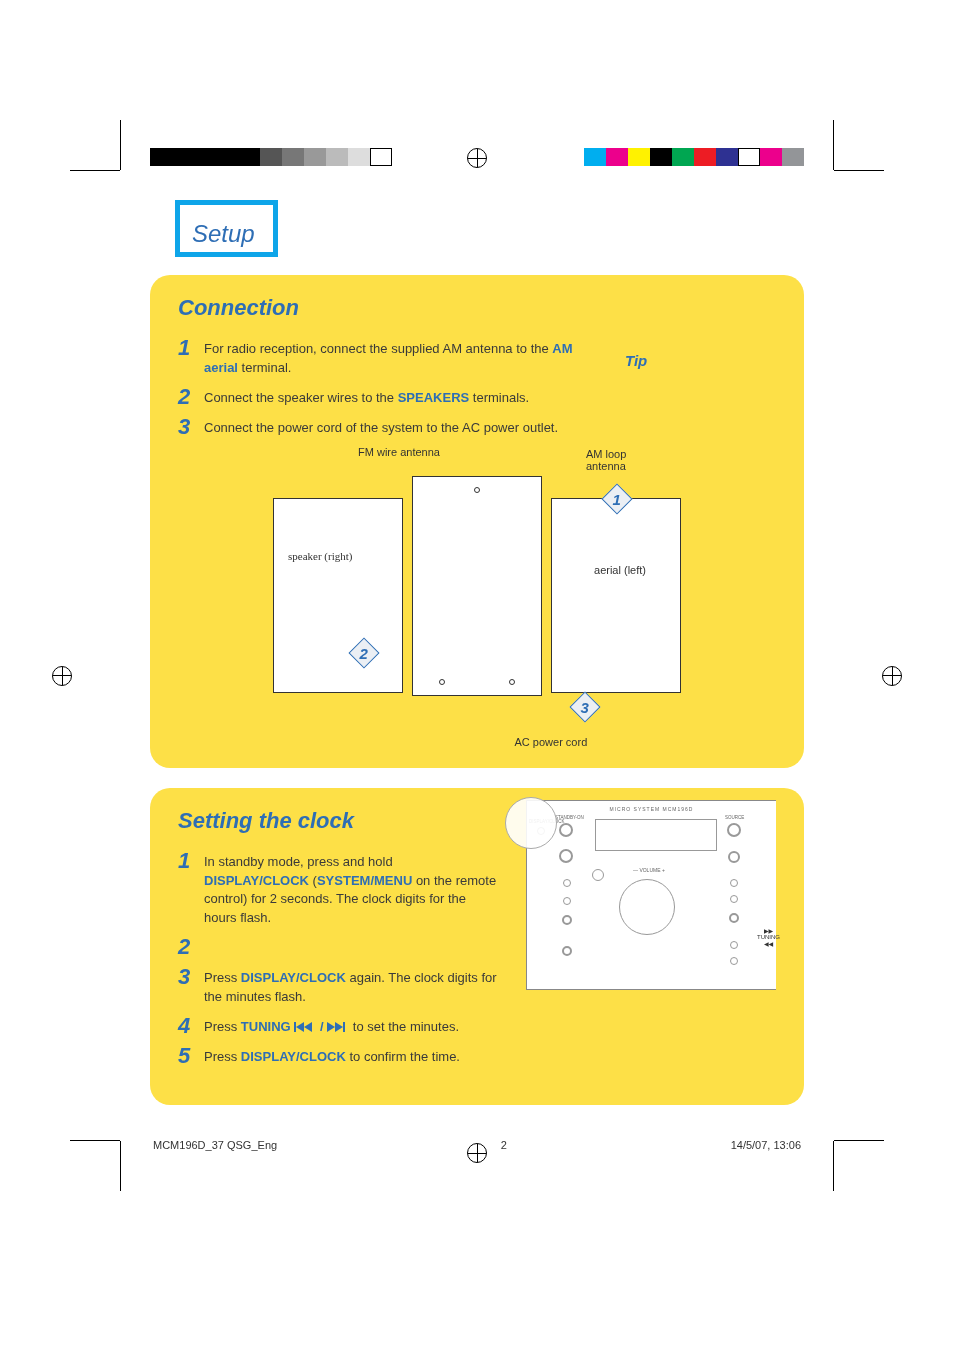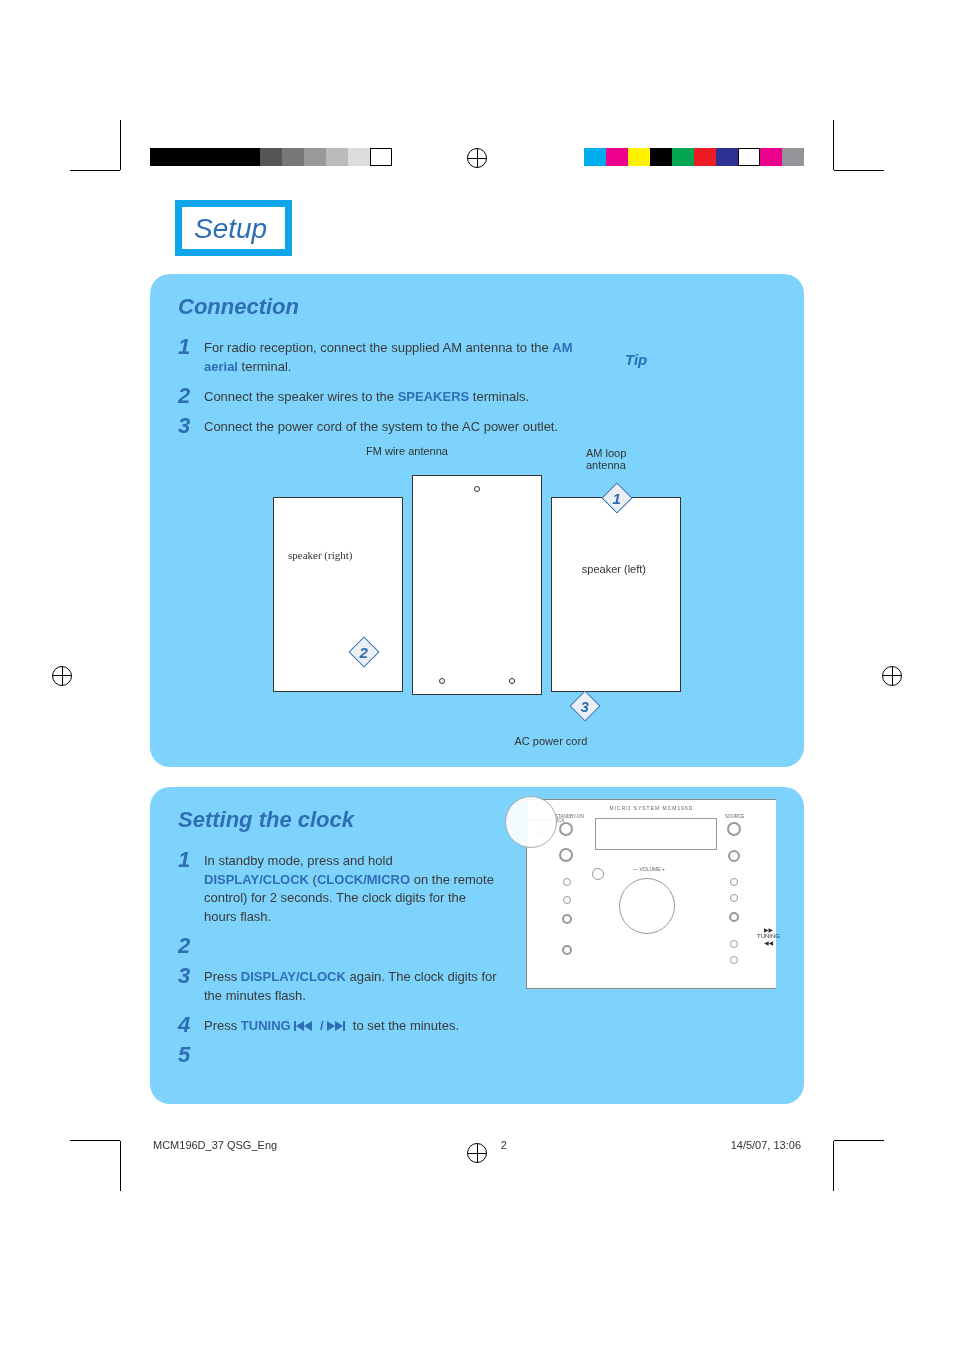--- a/index.html
+++ b/index.html
@@ -46,27 +46,27 @@
   }
 
   .step-header {
     display:flex; align-items:stretch; margin-bottom:18px; margin-left:25px;
   }
   .step-a {
     background:#2E6EB5; color:#fff; font-size:34px;
     padding:4px 14px; font-weight:300;
   }
   .setup {
-    border:7px solid #0ea5e9; color:#2E6EB5;
-    font-style:italic; font-size:28px; padding:6px 18px 4px 12px;
+    border:5px solid #0ea5e9; color:#2E6EB5;
+    font-style:italic; font-size:24px; padding:15px 18px 4px 12px;
     display:flex; align-items:center;
   }
 
   .card {
-    background:#7dd3fc; border-radius:20px; padding:20px 28px 22px 28px;
+    background:#fde047; border-radius:20px; padding:20px 28px 22px 28px;
     margin-bottom:20px;
   }
   .card h2 {
     color:#2E6EB5; font-style:italic; font-size:22px;
     font-weight:bold; margin-bottom:16px;
   }
 
   ol.steps { list-style:none; }
   ol.steps li {
     display:flex; align-items:flex-start; gap:12px; margin-bottom:8px;
@@ -191,45 +191,45 @@
     <div class="diagram-area">
 
       <div class="mainunit spkr" style="left:95px;"></div>
       <div class="mainunit sys">
         <div style="position:absolute;top:10px;left:50%;width:6px;height:6px;border:1px solid #333;border-radius:50%;transform:translateX(-50%);"></div>
         <div style="position:absolute;bottom:10px;left:20%;width:6px;height:6px;border:1px solid #333;border-radius:50%;"></div>
         <div style="position:absolute;bottom:10px;right:20%;width:6px;height:6px;border:1px solid #333;border-radius:50%;"></div>
       </div>
       <div class="mainunit spkr" style="right:95px;"></div>
 
-      <div class="diagram-label" style="top:0;left:188px;">FM wire antenna</div>
+      <div class="diagram-label" style="top:0;left:180px;">FM wire antenna</div>
       <div class="diagram-label" style="top:2px;right:120px;width:70px;text-align:left;">AM loop antenna</div>
       <div class="diagram-label" style="top:104px;left:110px;font-family:Liberation Serif, serif;"><span>speaker (right)</span></div>
-      <div class="diagram-label" style="top:118px;right:130px;"><span>speaker (left)</span></div>
+      <div class="diagram-label" style="top:118px;right:130px;"><span>aerial (left)</span></div>
       <div class="diagram-label" style="bottom:-2px;left:54%;width:100px;">AC power cord</div>
 
       <div class="circ-num" style="top:42px;right:148px;">
           <span>1</span>
         </div>
       <div class="circ-num" style="top:196px;left:175px;">
           <span>2</span>
         </div>
       <div class="circ-num" style="bottom:28px;right:180px;">
           <span>3</span>
         </div>
     </div>
   </div>
 
   <div class="card clock-card">
     <div class="clock-left">
       <h2>Setting the clock</h2>
       <ol class="steps" id="clockSteps" style="max-width:320px;">
           <li>
             <span class="num">1</span>
-            <div class="step-body">In standby mode, press and hold <b>DISPLAY/CLOCK</b> (<b>CLOCK/MICRO</b> on the remote control) for 2 seconds. The clock digits for the hours flash.</div>
+            <div class="step-body">In standby mode, press and hold <b>DISPLAY/CLOCK</b> (<b>SYSTEM/MENU</b> on the remote control) for 2 seconds. The clock digits for the hours flash.</div>
           </li>
           <li>
             <span class="num">2</span>
           </li>
           <li>
             <span class="num">3</span>
             <div class="step-body">Press <b>DISPLAY/CLOCK</b> again. The clock digits for the minutes flash.</div>
           </li>
           <li>
             <span class="num">4</span>
@@ -238,20 +238,21 @@
                 <polygon points="10,0 2,5 10,10" fill="#2E6EB5"></polygon>
                 <polygon points="18,0 10,5 18,10" fill="#2E6EB5"></polygon>
               </svg> <b>/</b> <svg class="play-icon" width="22" height="10">
                 <polygon points="0,0 8,5 0,10" fill="#2E6EB5"></polygon>
                 <polygon points="8,0 16,5 8,10" fill="#2E6EB5"></polygon>
                 <rect x="16" y="0" width="2" height="10" fill="#2E6EB5"></rect>
               </svg>  to set the minutes.</div>
           </li>
           <li>
             <span class="num">5</span>
+            <div class="step-body">Press <b>DISPLAY/CLOCK</b> to confirm the time.</div>
           </li>
         </ol>
     </div>
     <div class="device-illus">
       <div style="position:absolute;top:5px;left:50%;transform:translateX(-50%);font-size:5px;letter-spacing:1px;color:#666;">MICRO SYSTEM MCM196D</div>
 
       <div class="dev-circle" style="width:8px;height:8px;top:26px;left:10px;"></div>
       <div class="dev-circle" style="width:14px;height:14px;top:22px;left:32px;border-width:2px;"></div>
       <div class="dev-circle" style="width:14px;height:14px;top:48px;left:32px;border-width:2px;"></div>
       <div class="dev-circle" style="width:8px;height:8px;top:78px;left:36px;"></div>

